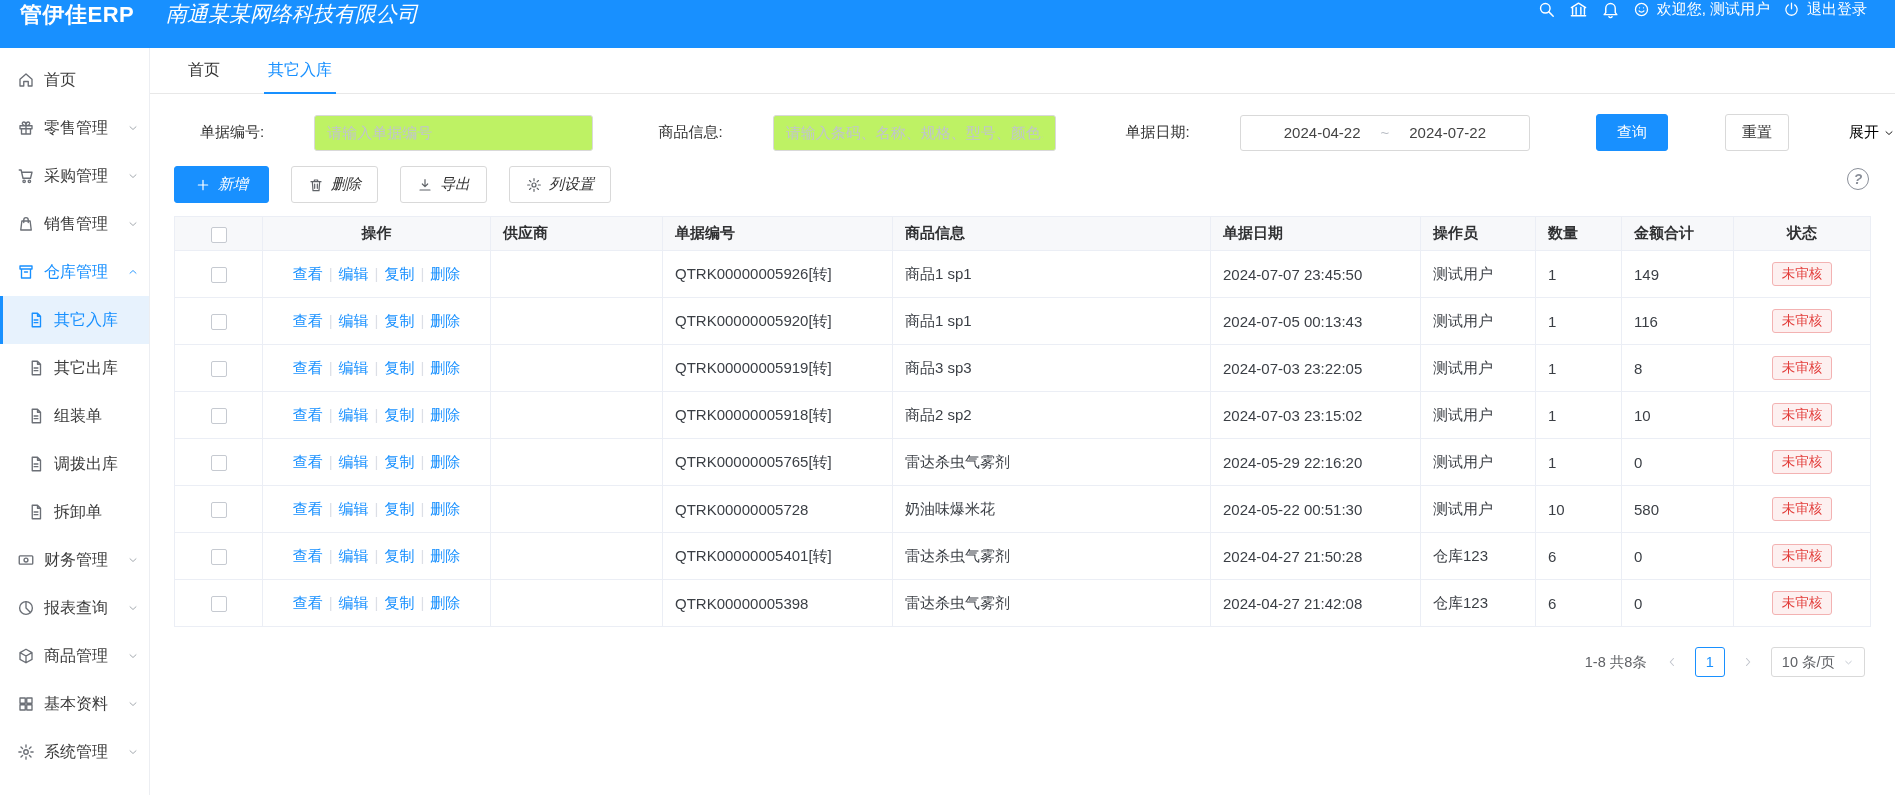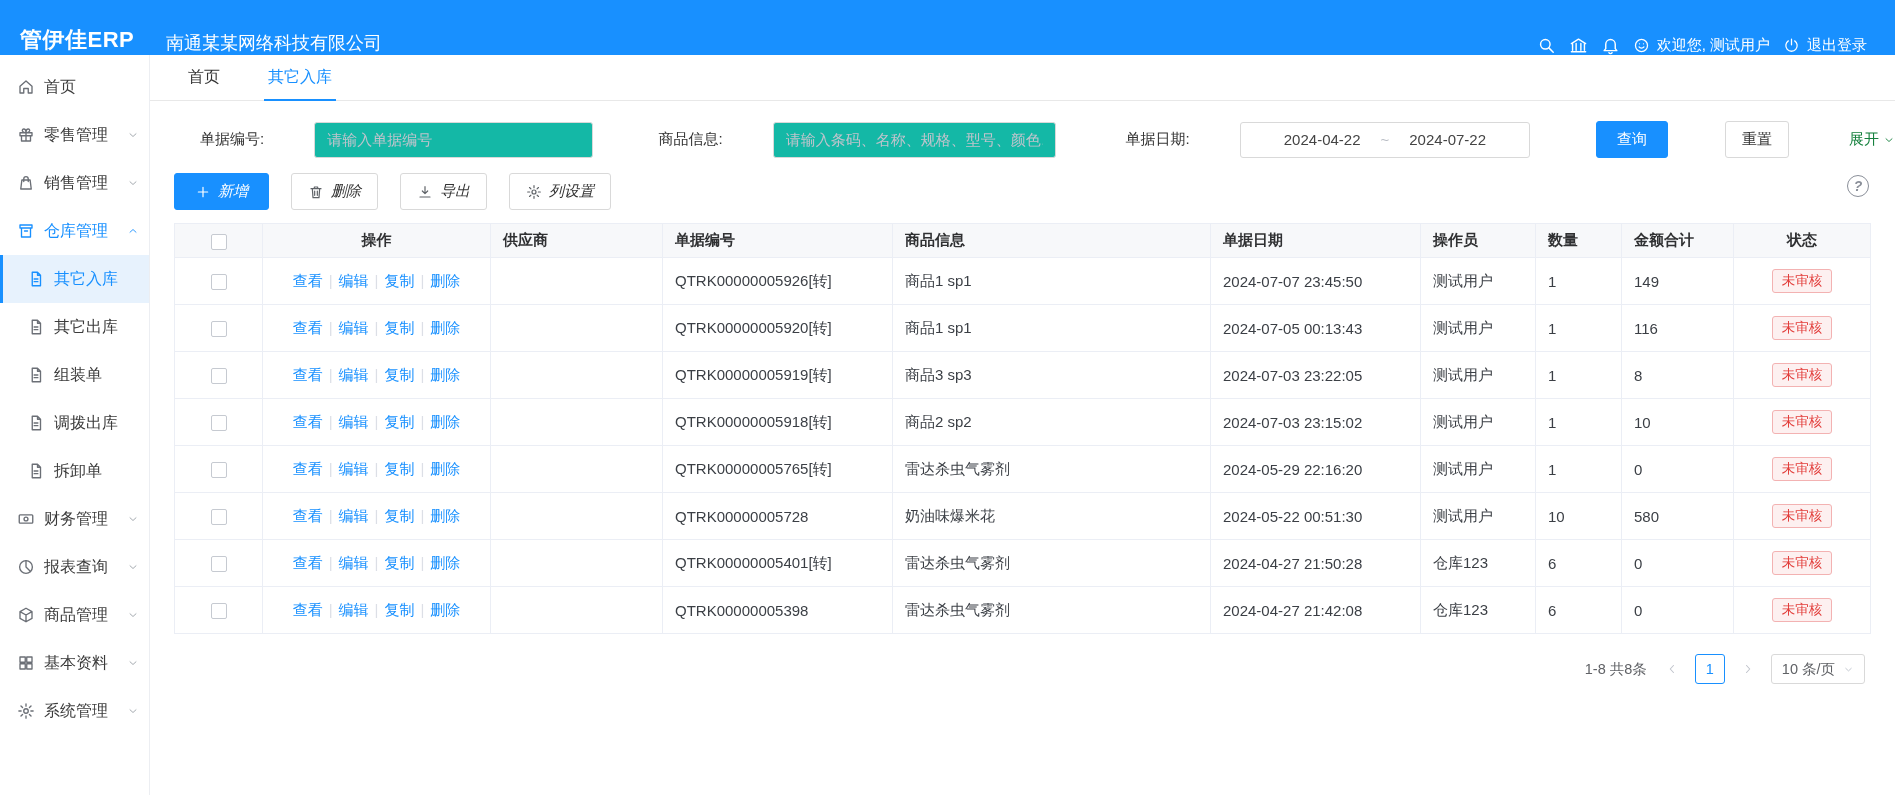--- a/index.html
+++ b/index.html
@@ -4,23 +4,23 @@
 <style>
   * { margin:0; padding:0; box-sizing:border-box; }
   html,body { width:1895px; height:795px; }
   body {
     font-family:"Liberation Sans","DejaVu Sans",sans-serif;
     background:#fff; color:#333; overflow:hidden; font-size:15px;
   }
   .app { display:flex; flex-direction:column; height:100%; }
 
   
-  .header { height:55px; background:#1890ff; color:#fff; display:flex; align-items:flex-end; flex-shrink:0; }
+  .header { height:48px; background:#1890ff; color:#fff; display:flex; align-items:flex-start; flex-shrink:0; }
   .logo { width:150px; font-size:22px; font-weight:bold; padding-left:20px; letter-spacing:.5px; white-space:nowrap; }
-  .company { font-size:18px; padding-left:16px; white-space:nowrap; }
+  .company { font-size:21px; padding-left:16px; white-space:nowrap;font-style:italic; }
   .hdr-right { margin-left:auto; display:flex; align-items:center; gap:13px; padding-right:28px; font-size:15px; }
   .hdr-icon svg { width:19px; height:19px; display:block; }
   .hdr-icon.sm svg { width:17px; height:17px; }
   .hdr-group { display:flex; align-items:center; gap:7px; cursor:pointer; white-space:nowrap; }
 
   
   .bodywrap { display:flex; flex:1; min-height:0; }
   .sidebar { width:150px; flex-shrink:0; border-right:1px solid #eceef2; padding-top:8px; background:#fff; }
   .main { flex:1; min-width:0; display:flex; flex-direction:column; }
 
@@ -39,30 +39,30 @@
 
   
   .tabbar { height:46px; border-bottom:1px solid #e8e8e8; display:flex; align-items:stretch; padding-left:34px; gap:40px; flex-shrink:0; }
   .tab { display:flex; align-items:center; font-size:16px; color:#333; cursor:pointer; position:relative; padding:0 4px; white-space:nowrap; }
   .tab.active { color:#1890ff; }
   .tab.active::after { content:''; position:absolute; left:0; right:0; bottom:-1px; height:2px; background:#1890ff; }
 
   
   .filter-row { display:flex; align-items:center; margin:20px 0 0 50px; font-size:15px; flex-wrap:nowrap;gap:40px; }
   .f-label { color:#333; margin-right:10px; white-space:nowrap; }
-  .f-input { height:36px; border:1px solid #d9d9d9; border-radius:3px; padding:0 12px; font-size:15px; color:#333; outline:none; background:#14b8a6; }
+  .f-input { height:36px; border:1px solid #d9d9d9; border-radius:3px; padding:0 12px; font-size:15px; color:#333; outline:none; background:#bef264; }
   .f-input::placeholder { color:#c0c4cc; }
   .f-input.billno { width:300px; margin-right:26px; }
   .f-input.product { width:305px; margin-right:30px; }
   .date-range { width:315px; height:36px; border:1px solid #d9d9d9; border-radius:3px; display:flex; align-items:center; justify-content:center; gap:20px; font-size:15px; color:#444; margin-right:26px; white-space:nowrap; }
   .btn { height:37px; border-radius:3px; font-size:15px; display:inline-flex; align-items:center; justify-content:center; cursor:pointer; white-space:nowrap; }
   .btn-primary { background:#1890ff; color:#fff; border:1px solid #1890ff; padding:0 20px; }
   .btn-plain { background:#fff; color:#333; border:1px solid #d9d9d9; padding:0 16px; }
   .filter-row .btn + .btn { margin-left:17px; }
-  .expand-link { color:#15803d; display:inline-flex; align-items:center; gap:4px; cursor:pointer; margin-left:20px; white-space:nowrap; }
+  .expand-link { color:#000000; display:inline-flex; align-items:center; gap:4px; cursor:pointer; margin-left:20px; white-space:nowrap; }
   .expand-link svg { width:12px; height:12px; }
 
   
   .toolbar { display:flex; align-items:flex-start; gap:22px; margin:15px 24px 0 24px; position:relative;font-style:italic; }
   .tb-icon { display:inline-flex; margin-right:7px; color:inherit; }
   .tb-icon svg { width:16px; height:16px; }
   .btn-plain .tb-icon { color:#5f6368; }
   .help-circle { position:absolute; right:2px; top:2px; width:22px; height:22px; border:1.5px solid #8a8f99; color:#8a8f99; border-radius:50%; display:flex; align-items:center; justify-content:center; font-size:14px; font-weight:bold; cursor:pointer; }
 
   
@@ -145,20 +145,35 @@
           </span>
           <span class="mi-label">首页</span>
         </div>
         <div class="menu-item">
           <span class="mi-icon">
             <svg viewBox="0 0 24 24" fill="none" stroke="currentColor" stroke-width="1.8" stroke-linecap="round" stroke-linejoin="round">
               <path d="M4 9h16v4H4z M6 13h12v7H6z M12 9v11 M12 9C10 9 7.8 8.4 7.2 6.8 6.7 5.4 7.7 4 9 4c1.8 0 3 2.2 3 5z M12 9c2 0 4.2-.6 4.8-2.2.5-1.4-.5-2.8-1.8-2.8-1.8 0-3 2.2-3 5z"></path>
             </svg>
           </span>
           <span class="mi-label">零售管理</span>
+          <span class="mi-chev">
+            <svg viewBox="0 0 24 24" fill="none" stroke="currentColor" stroke-width="1.8" stroke-linecap="round" stroke-linejoin="round">
+              <path d="M6 9.5l6 5.5 6-5.5"></path>
+            </svg>
+          </span>
+        </div>
+        <div class="menu-item">
+          <span class="mi-icon">
+            <svg viewBox="0 0 24 24" fill="none" stroke="currentColor" stroke-width="1.8" stroke-linecap="round" stroke-linejoin="round">
+              <path d="M3 4h2.5L8 15h10l2-8H6.2"></path>
+              <circle cx="9.5" cy="19" r="1.6"></circle>
+              <circle cx="16.5" cy="19" r="1.6"></circle>
+            </svg>
+          </span>
+          <span class="mi-label">采购管理</span>
           <span class="mi-chev">
             <svg viewBox="0 0 24 24" fill="none" stroke="currentColor" stroke-width="1.8" stroke-linecap="round" stroke-linejoin="round">
               <path d="M6 9.5l6 5.5 6-5.5"></path>
             </svg>
           </span>
         </div>
         <div class="menu-item">
           <span class="mi-icon">
             <svg viewBox="0 0 24 24" fill="none" stroke="currentColor" stroke-width="1.8" stroke-linecap="round" stroke-linejoin="round">
               <path d="M6.5 8h11L19 20H5L6.5 8z M9 10V6.5a3 3 0 0 1 6 0V10"></path>

